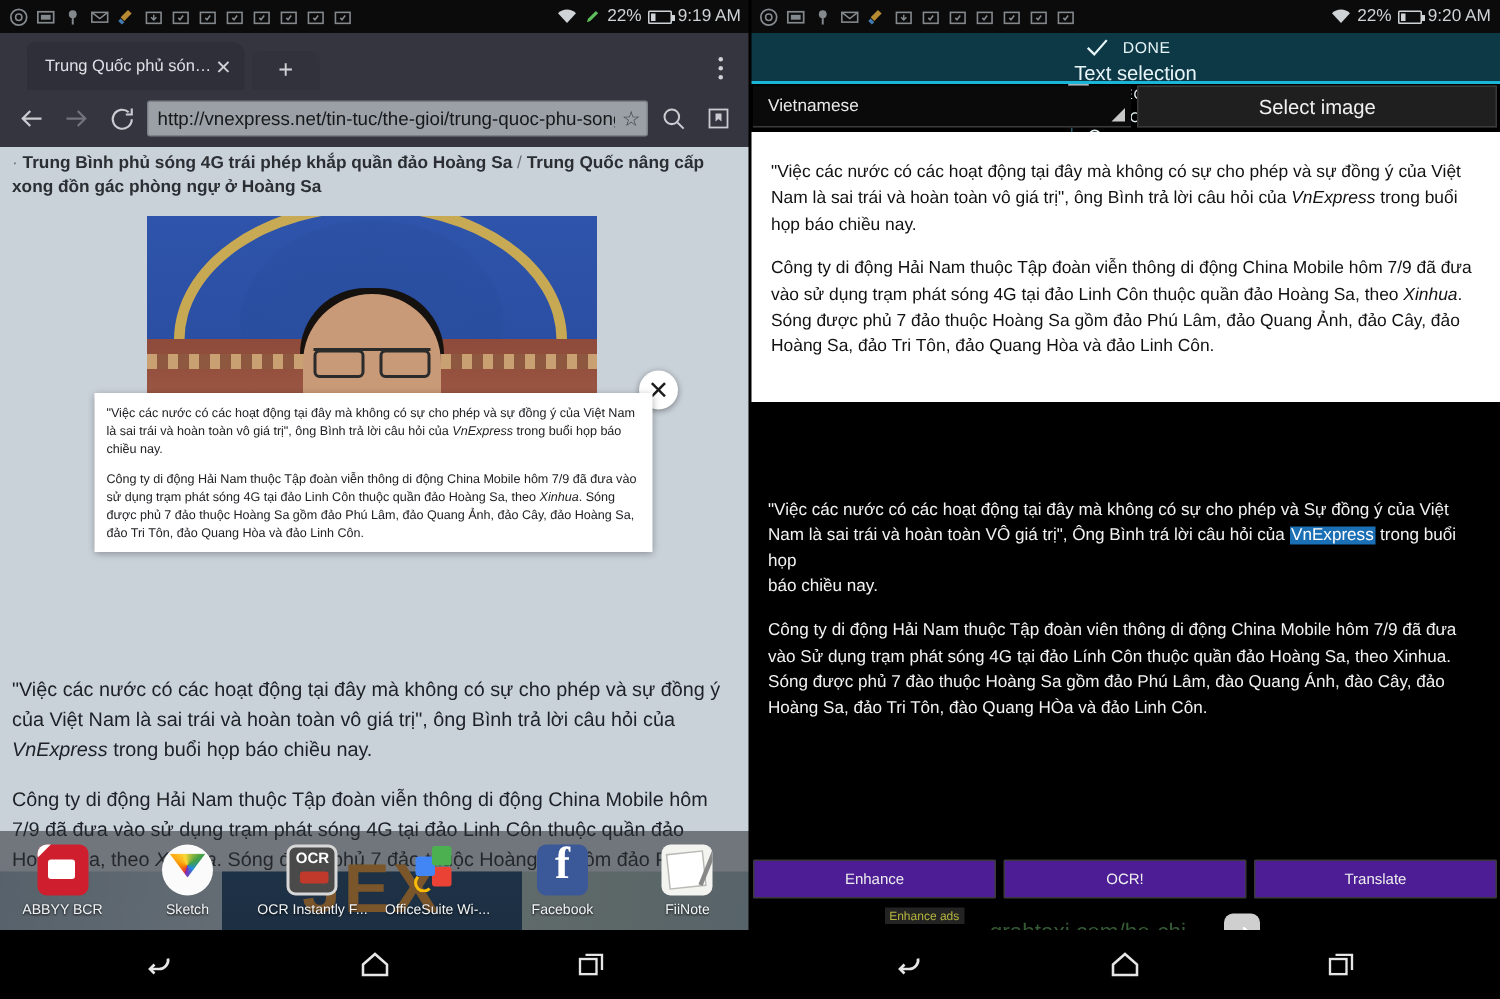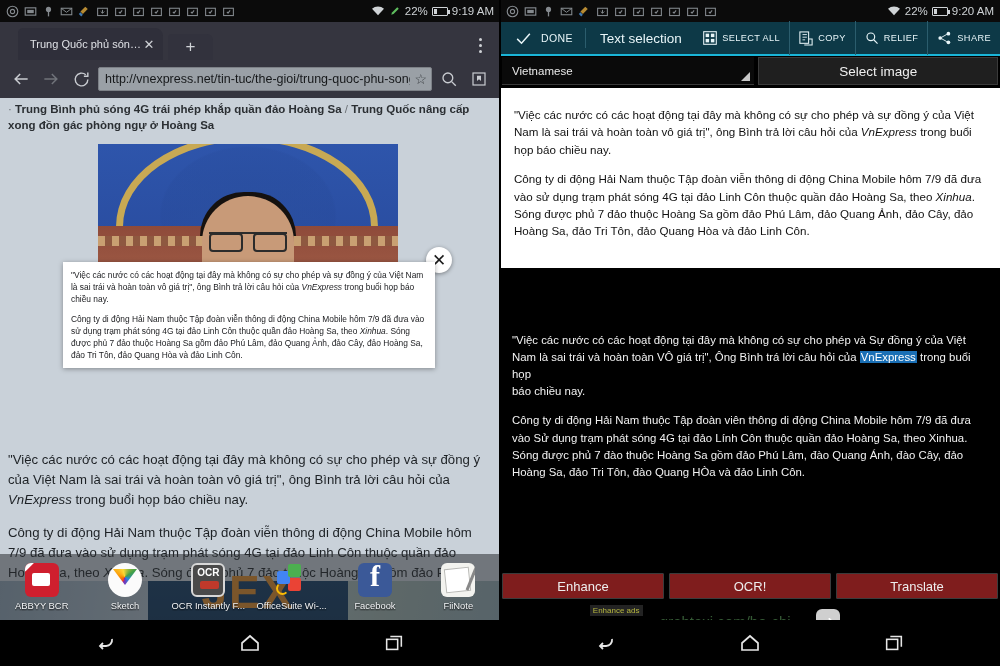--- a/index.html
+++ b/index.html
@@ -172,21 +172,21 @@
     background:#fff; display:flex; align-items:center; justify-content:center;
     color:#1b1b1b; font-size:17px; line-height:1; box-shadow:0 1px 4px rgba(0,0,0,.4);
   }
 
   
   .right{ position:absolute; left:500px; top:0; width:500px; height:666px; background:#000; }
   .right .statusbar{ left:0; }
 
   .cab{ position:absolute; top:22px; left:0; width:500px; height:34px;
     background:#0d3947; border-bottom:2px solid #1ab5d8;
-    display:flex; align-items:center; color:#e8f5f8; }
+    display:flex; align-items:center; color:#e8f5f8;flex-direction:column; }
   .cab-done{ display:flex; align-items:center; gap:8px; padding:0 12px 0 14px; }
   .cab-done .lbl{ font-size:10.5px; letter-spacing:.4px; }
   .cab-div{ width:1px; height:20px; background:#2b5d6d; }
   .cab-title{ padding-left:14px; font-size:13.5px; flex:1; }
   .cab-act{ display:flex; align-items:center; gap:5px; padding:0 9px; font-size:9.2px;
     letter-spacing:.4px; height:34px; }
   .cab-act + .cab-act{ border-left:1px solid #2b5d6d; }
 
   .row2{ position:absolute; top:56px; left:0; width:500px; height:30px; display:flex; gap:4px;
     padding:1px 2px; }
@@ -202,22 +202,22 @@
   .white-block p{ margin-bottom:12px; }
   .white-block i{ font-style:italic; }
 
   .black-block{ position:absolute; top:272px; left:0; width:500px; height:290px;
     background:#000; color:#f2f2f2; padding:60px 12px 0 12px; font-size:11.4px; line-height:1.5;}
   .black-block p{ margin-bottom:12px; position:relative; }
   .sel{ background:#1a6fb5; color:#fff; padding:0 1px; position:relative; }
 
   .btnrow{ position:absolute; left:0; top:573px; width:500px; height:26px;
     display:flex; gap:5px; padding:0 2px; }
-  .abtn{ flex:1; background:#7f1d1d; border:1px solid #3b3b3b; color:#eee;
-    display:flex; align-items:center; justify-content:center; font-size:13px; border-radius:1px;}
+  .abtn{ flex:1; background:#4c1d95; border:1px solid #3b3b3b; color:#eee;
+    display:flex; align-items:center; justify-content:center; font-size:10px; border-radius:1px;}
 
   .adbar{ position:absolute; left:0; top:600px; width:500px; height:42px;
     display:flex; align-items:center; justify-content:center; gap:8px; }
   .adurl{ color:#3f6b3f; font-size:15px; opacity:.85; position:relative; }
   .adremove{ position:absolute; left:-70px; top:-8px; background:#2a2a2a; color:#d4d44a;
     font-size:8px; padding:1px 3px; }
   .adinfo{ position:absolute; left:-72px; top:12px; width:11px;height:11px; background:#1e7ab5;
     color:#fff; font-size:8px; display:flex; align-items:center; justify-content:center; border-radius:1px;}
   .adgo{ width:24px;height:24px;border-radius:6px;background:#cfcfcf; display:flex;
     align-items:center; justify-content:center; color:#fff; font-size:14px;}

